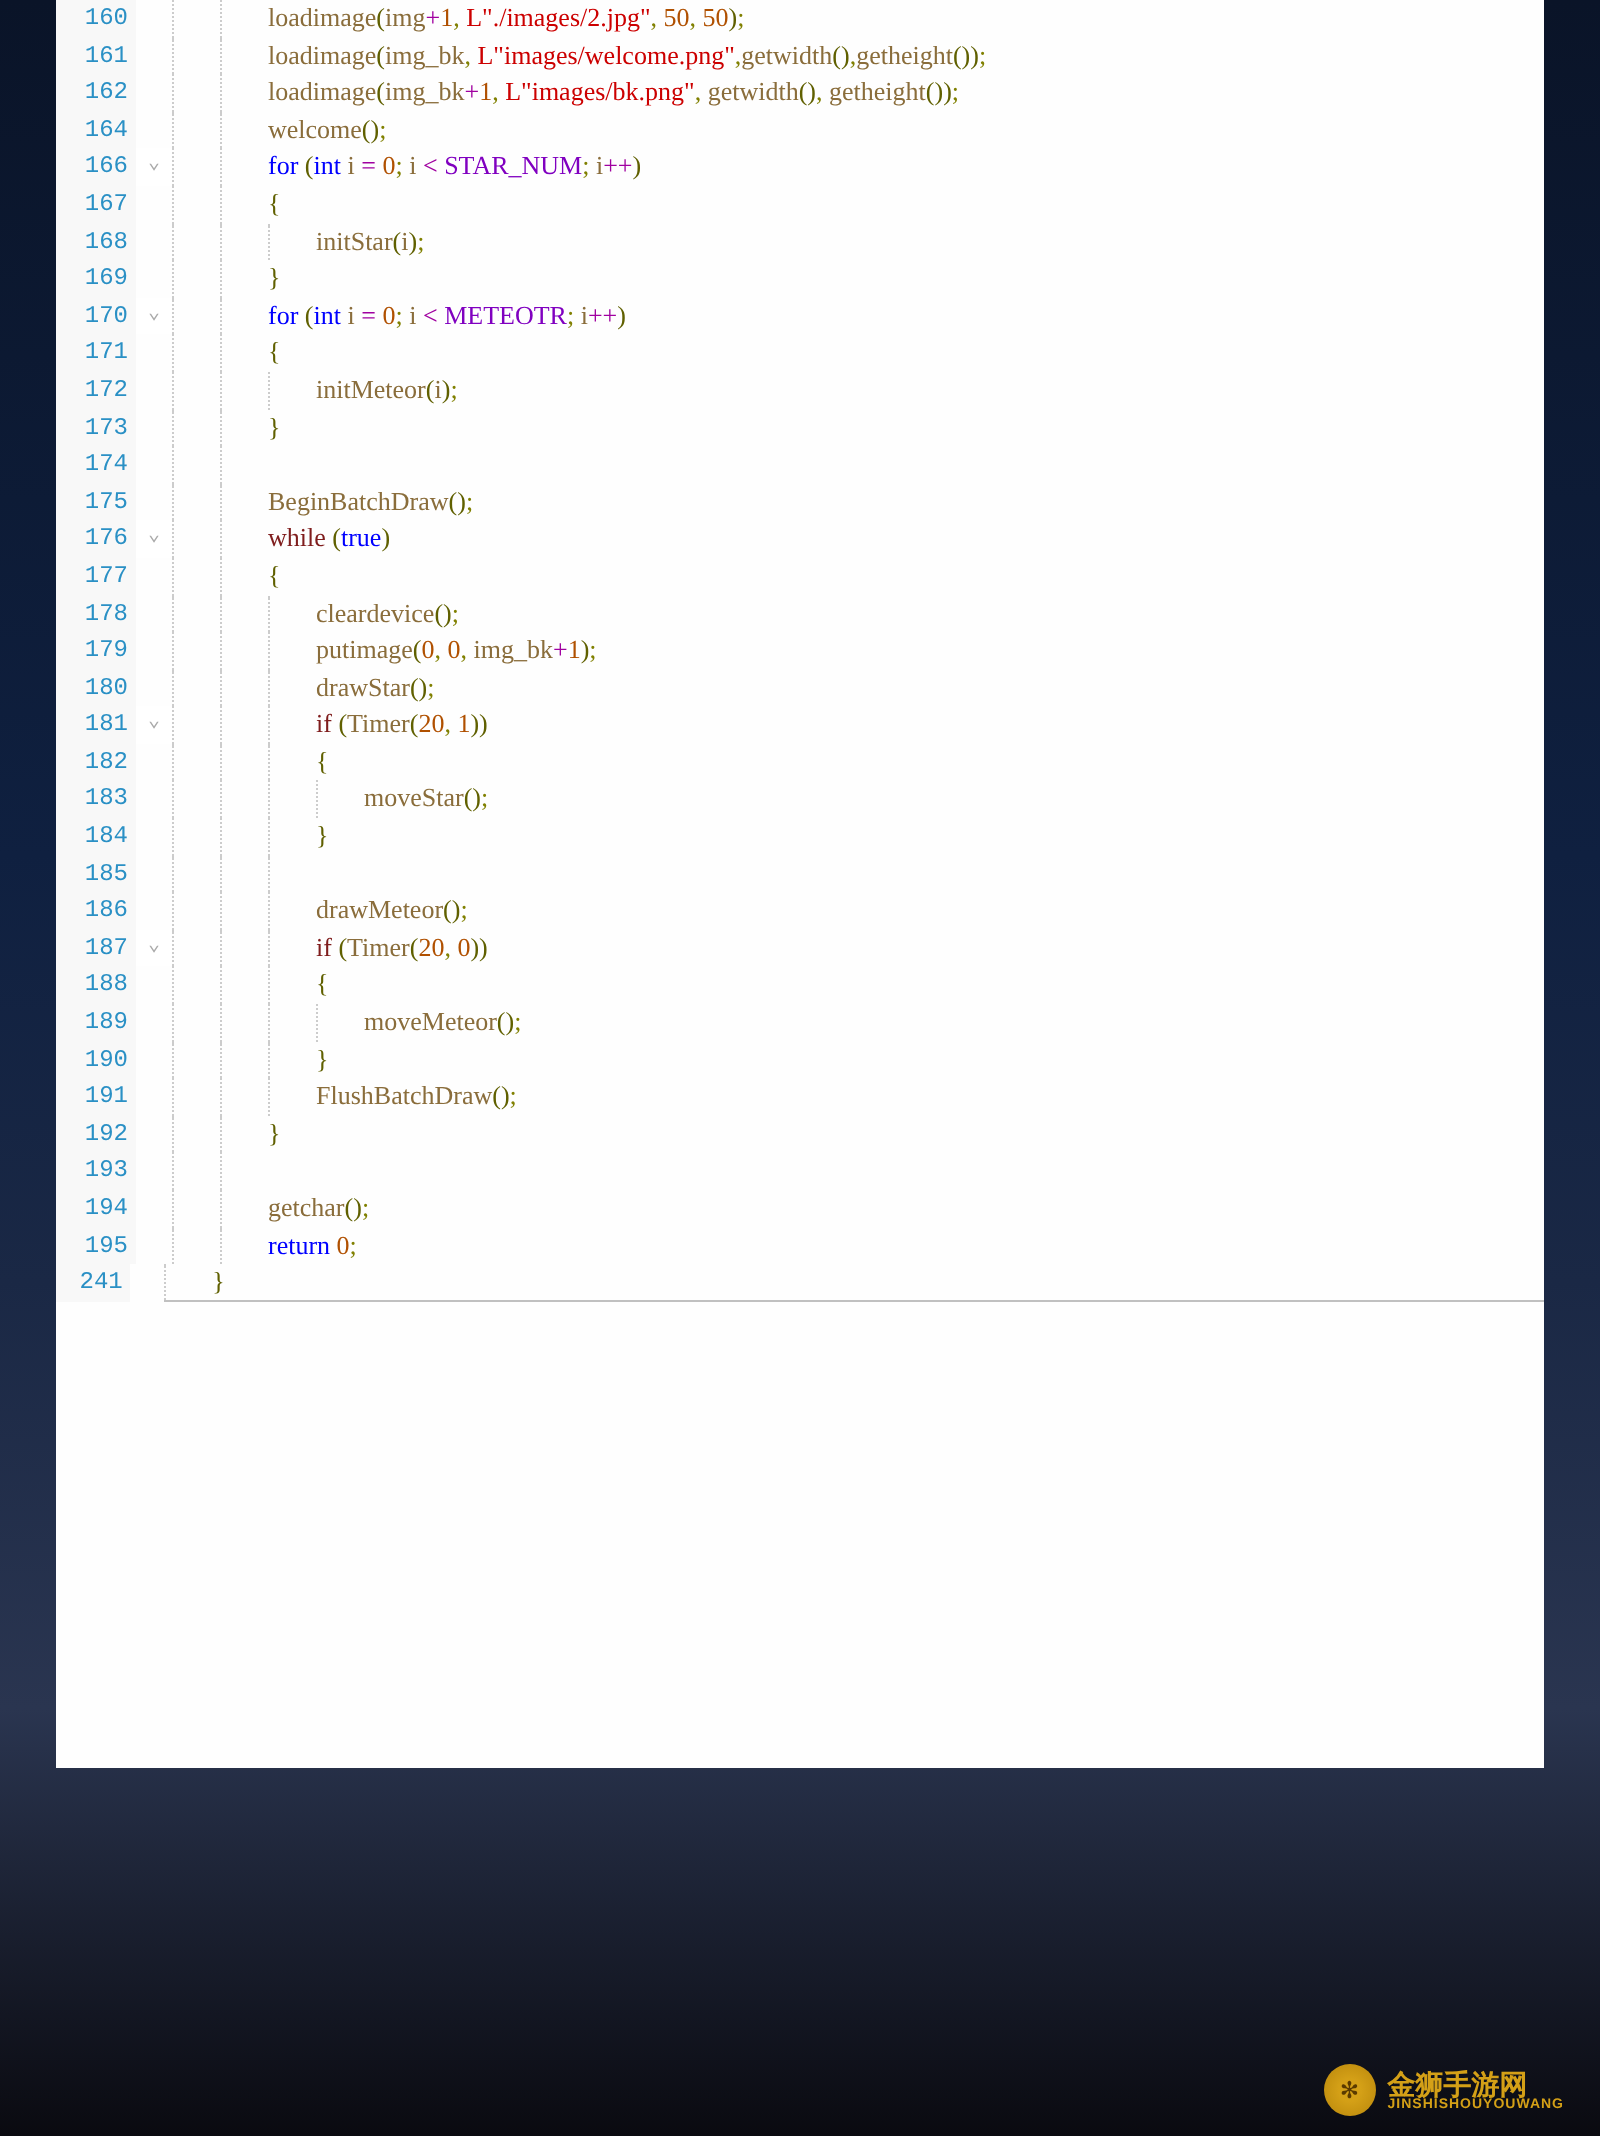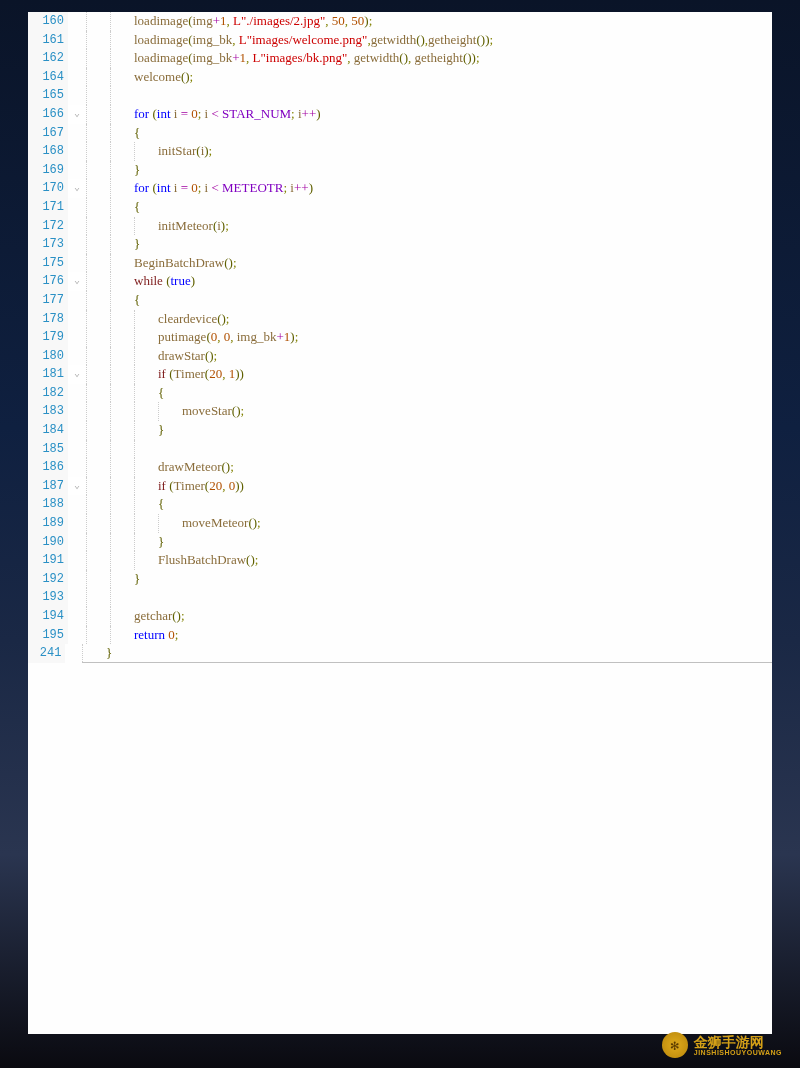--- a/index.html
+++ b/index.html
@@ -7,23 +7,23 @@
     width: 800px;
     height: 1068px;
     background: linear-gradient(to bottom, #0a1428 0%, #0f2040 40%, #1a2845 60%, #2a3550 80%, #0a0a10 100%);
     position: relative;
     overflow: hidden;
     font-family: "Courier New", monospace;
   }
   .editor-panel {
     position: absolute;
     left: 28px;
-    top: 12px;
+    top: 0;
     width: 744px;
-    height: 1022px;
+    height: 884px;
     background: #fefefe;
   }
   .code-area {
     display: flex;
     flex-direction: column;
     font-size: 13px;
     line-height: 18.6px;
   }
   .line {
     display: flex;
@@ -123,63 +123,63 @@
         <div class="lineno">162</div>
         <div class="fold"></div>
         <div class="code"><span class="indent-guide"></span><span class="indent-guide"></span><span class="tok-id">loadimage</span><span class="tok-paren">(</span><span class="tok-id">img_bk</span><span class="tok-op">+</span><span class="tok-num">1</span><span class="tok-punct">, </span><span class="tok-str">L"images/bk.png"</span><span class="tok-punct">, </span><span class="tok-id">getwidth</span><span class="tok-paren">()</span><span class="tok-punct">, </span><span class="tok-id">getheight</span><span class="tok-paren">()</span><span class="tok-paren">)</span><span class="tok-punct">;</span></div>
       </div>
       <div class="line">
         <div class="lineno">164</div>
         <div class="fold"></div>
         <div class="code"><span class="indent-guide"></span><span class="indent-guide"></span><span class="tok-id">welcome</span><span class="tok-paren">()</span><span class="tok-punct">;</span></div>
       </div>
       <div class="line">
-        <div class="lineno">165</div>
+        <div class="lineno">166</div>
+        <div class="fold">⌄</div>
+        <div class="code"><span class="indent-guide"></span><span class="indent-guide"></span><span class="tok-kw">for</span><span> </span><span class="tok-paren">(</span><span class="tok-kw">int</span><span> </span><span class="tok-id">i</span><span> </span><span class="tok-op">=</span><span> </span><span class="tok-num">0</span><span class="tok-punct">; </span><span class="tok-id">i</span><span> </span><span class="tok-op">&lt;</span><span> </span><span class="tok-const">STAR_NUM</span><span class="tok-punct">; </span><span class="tok-id">i</span><span class="tok-op">++</span><span class="tok-paren">)</span></div>
+      </div>
+      <div class="line">
+        <div class="lineno">167</div>
+        <div class="fold"></div>
+        <div class="code"><span class="indent-guide"></span><span class="indent-guide"></span><span class="tok-paren">{</span></div>
+      </div>
+      <div class="line">
+        <div class="lineno">168</div>
+        <div class="fold"></div>
+        <div class="code"><span class="indent-guide"></span><span class="indent-guide"></span><span class="indent-guide"></span><span class="tok-id">initStar</span><span class="tok-paren">(</span><span class="tok-id">i</span><span class="tok-paren">)</span><span class="tok-punct">;</span></div>
+      </div>
+      <div class="line">
+        <div class="lineno">169</div>
+        <div class="fold"></div>
+        <div class="code"><span class="indent-guide"></span><span class="indent-guide"></span><span class="tok-paren">}</span></div>
+      </div>
+      <div class="line">
+        <div class="lineno">170</div>
+        <div class="fold">⌄</div>
+        <div class="code"><span class="indent-guide"></span><span class="indent-guide"></span><span class="tok-kw">for</span><span> </span><span class="tok-paren">(</span><span class="tok-kw">int</span><span> </span><span class="tok-id">i</span><span> </span><span class="tok-op">=</span><span> </span><span class="tok-num">0</span><span class="tok-punct">; </span><span class="tok-id">i</span><span> </span><span class="tok-op">&lt;</span><span> </span><span class="tok-const">METEOTR</span><span class="tok-punct">; </span><span class="tok-id">i</span><span class="tok-op">++</span><span class="tok-paren">)</span></div>
+      </div>
+      <div class="line">
+        <div class="lineno">171</div>
+        <div class="fold"></div>
+        <div class="code"><span class="indent-guide"></span><span class="indent-guide"></span><span class="tok-paren">{</span></div>
+      </div>
+      <div class="line">
+        <div class="lineno">172</div>
+        <div class="fold"></div>
+        <div class="code"><span class="indent-guide"></span><span class="indent-guide"></span><span class="indent-guide"></span><span class="tok-id">initMeteor</span><span class="tok-paren">(</span><span class="tok-id">i</span><span class="tok-paren">)</span><span class="tok-punct">;</span></div>
+      </div>
+      <div class="line">
+        <div class="lineno">173</div>
+        <div class="fold"></div>
+        <div class="code"><span class="indent-guide"></span><span class="indent-guide"></span><span class="tok-paren">}</span></div>
+      </div>
+      <div class="line">
+        <div class="lineno">174</div>
         <div class="fold"></div>
         <div class="code"><span class="indent-guide"></span><span class="indent-guide"></span></div>
-      </div>
-      <div class="line">
-        <div class="lineno">166</div>
-        <div class="fold">⌄</div>
-        <div class="code"><span class="indent-guide"></span><span class="indent-guide"></span><span class="tok-kw">for</span><span> </span><span class="tok-paren">(</span><span class="tok-kw">int</span><span> </span><span class="tok-id">i</span><span> </span><span class="tok-op">=</span><span> </span><span class="tok-num">0</span><span class="tok-punct">; </span><span class="tok-id">i</span><span> </span><span class="tok-op">&lt;</span><span> </span><span class="tok-const">STAR_NUM</span><span class="tok-punct">; </span><span class="tok-id">i</span><span class="tok-op">++</span><span class="tok-paren">)</span></div>
-      </div>
-      <div class="line">
-        <div class="lineno">167</div>
-        <div class="fold"></div>
-        <div class="code"><span class="indent-guide"></span><span class="indent-guide"></span><span class="tok-paren">{</span></div>
-      </div>
-      <div class="line">
-        <div class="lineno">168</div>
-        <div class="fold"></div>
-        <div class="code"><span class="indent-guide"></span><span class="indent-guide"></span><span class="indent-guide"></span><span class="tok-id">initStar</span><span class="tok-paren">(</span><span class="tok-id">i</span><span class="tok-paren">)</span><span class="tok-punct">;</span></div>
-      </div>
-      <div class="line">
-        <div class="lineno">169</div>
-        <div class="fold"></div>
-        <div class="code"><span class="indent-guide"></span><span class="indent-guide"></span><span class="tok-paren">}</span></div>
-      </div>
-      <div class="line">
-        <div class="lineno">170</div>
-        <div class="fold">⌄</div>
-        <div class="code"><span class="indent-guide"></span><span class="indent-guide"></span><span class="tok-kw">for</span><span> </span><span class="tok-paren">(</span><span class="tok-kw">int</span><span> </span><span class="tok-id">i</span><span> </span><span class="tok-op">=</span><span> </span><span class="tok-num">0</span><span class="tok-punct">; </span><span class="tok-id">i</span><span> </span><span class="tok-op">&lt;</span><span> </span><span class="tok-const">METEOTR</span><span class="tok-punct">; </span><span class="tok-id">i</span><span class="tok-op">++</span><span class="tok-paren">)</span></div>
-      </div>
-      <div class="line">
-        <div class="lineno">171</div>
-        <div class="fold"></div>
-        <div class="code"><span class="indent-guide"></span><span class="indent-guide"></span><span class="tok-paren">{</span></div>
-      </div>
-      <div class="line">
-        <div class="lineno">172</div>
-        <div class="fold"></div>
-        <div class="code"><span class="indent-guide"></span><span class="indent-guide"></span><span class="indent-guide"></span><span class="tok-id">initMeteor</span><span class="tok-paren">(</span><span class="tok-id">i</span><span class="tok-paren">)</span><span class="tok-punct">;</span></div>
-      </div>
-      <div class="line">
-        <div class="lineno">173</div>
-        <div class="fold"></div>
-        <div class="code"><span class="indent-guide"></span><span class="indent-guide"></span><span class="tok-paren">}</span></div>
       </div>
       <div class="line">
         <div class="lineno">175</div>
         <div class="fold"></div>
         <div class="code"><span class="indent-guide"></span><span class="indent-guide"></span><span class="tok-id">BeginBatchDraw</span><span class="tok-paren">()</span><span class="tok-punct">;</span></div>
       </div>
       <div class="line">
         <div class="lineno">176</div>
         <div class="fold">⌄</div>
         <div class="code"><span class="indent-guide"></span><span class="indent-guide"></span><span class="tok-kw2">while</span><span> </span><span class="tok-paren">(</span><span class="tok-bool">true</span><span class="tok-paren">)</span></div>

